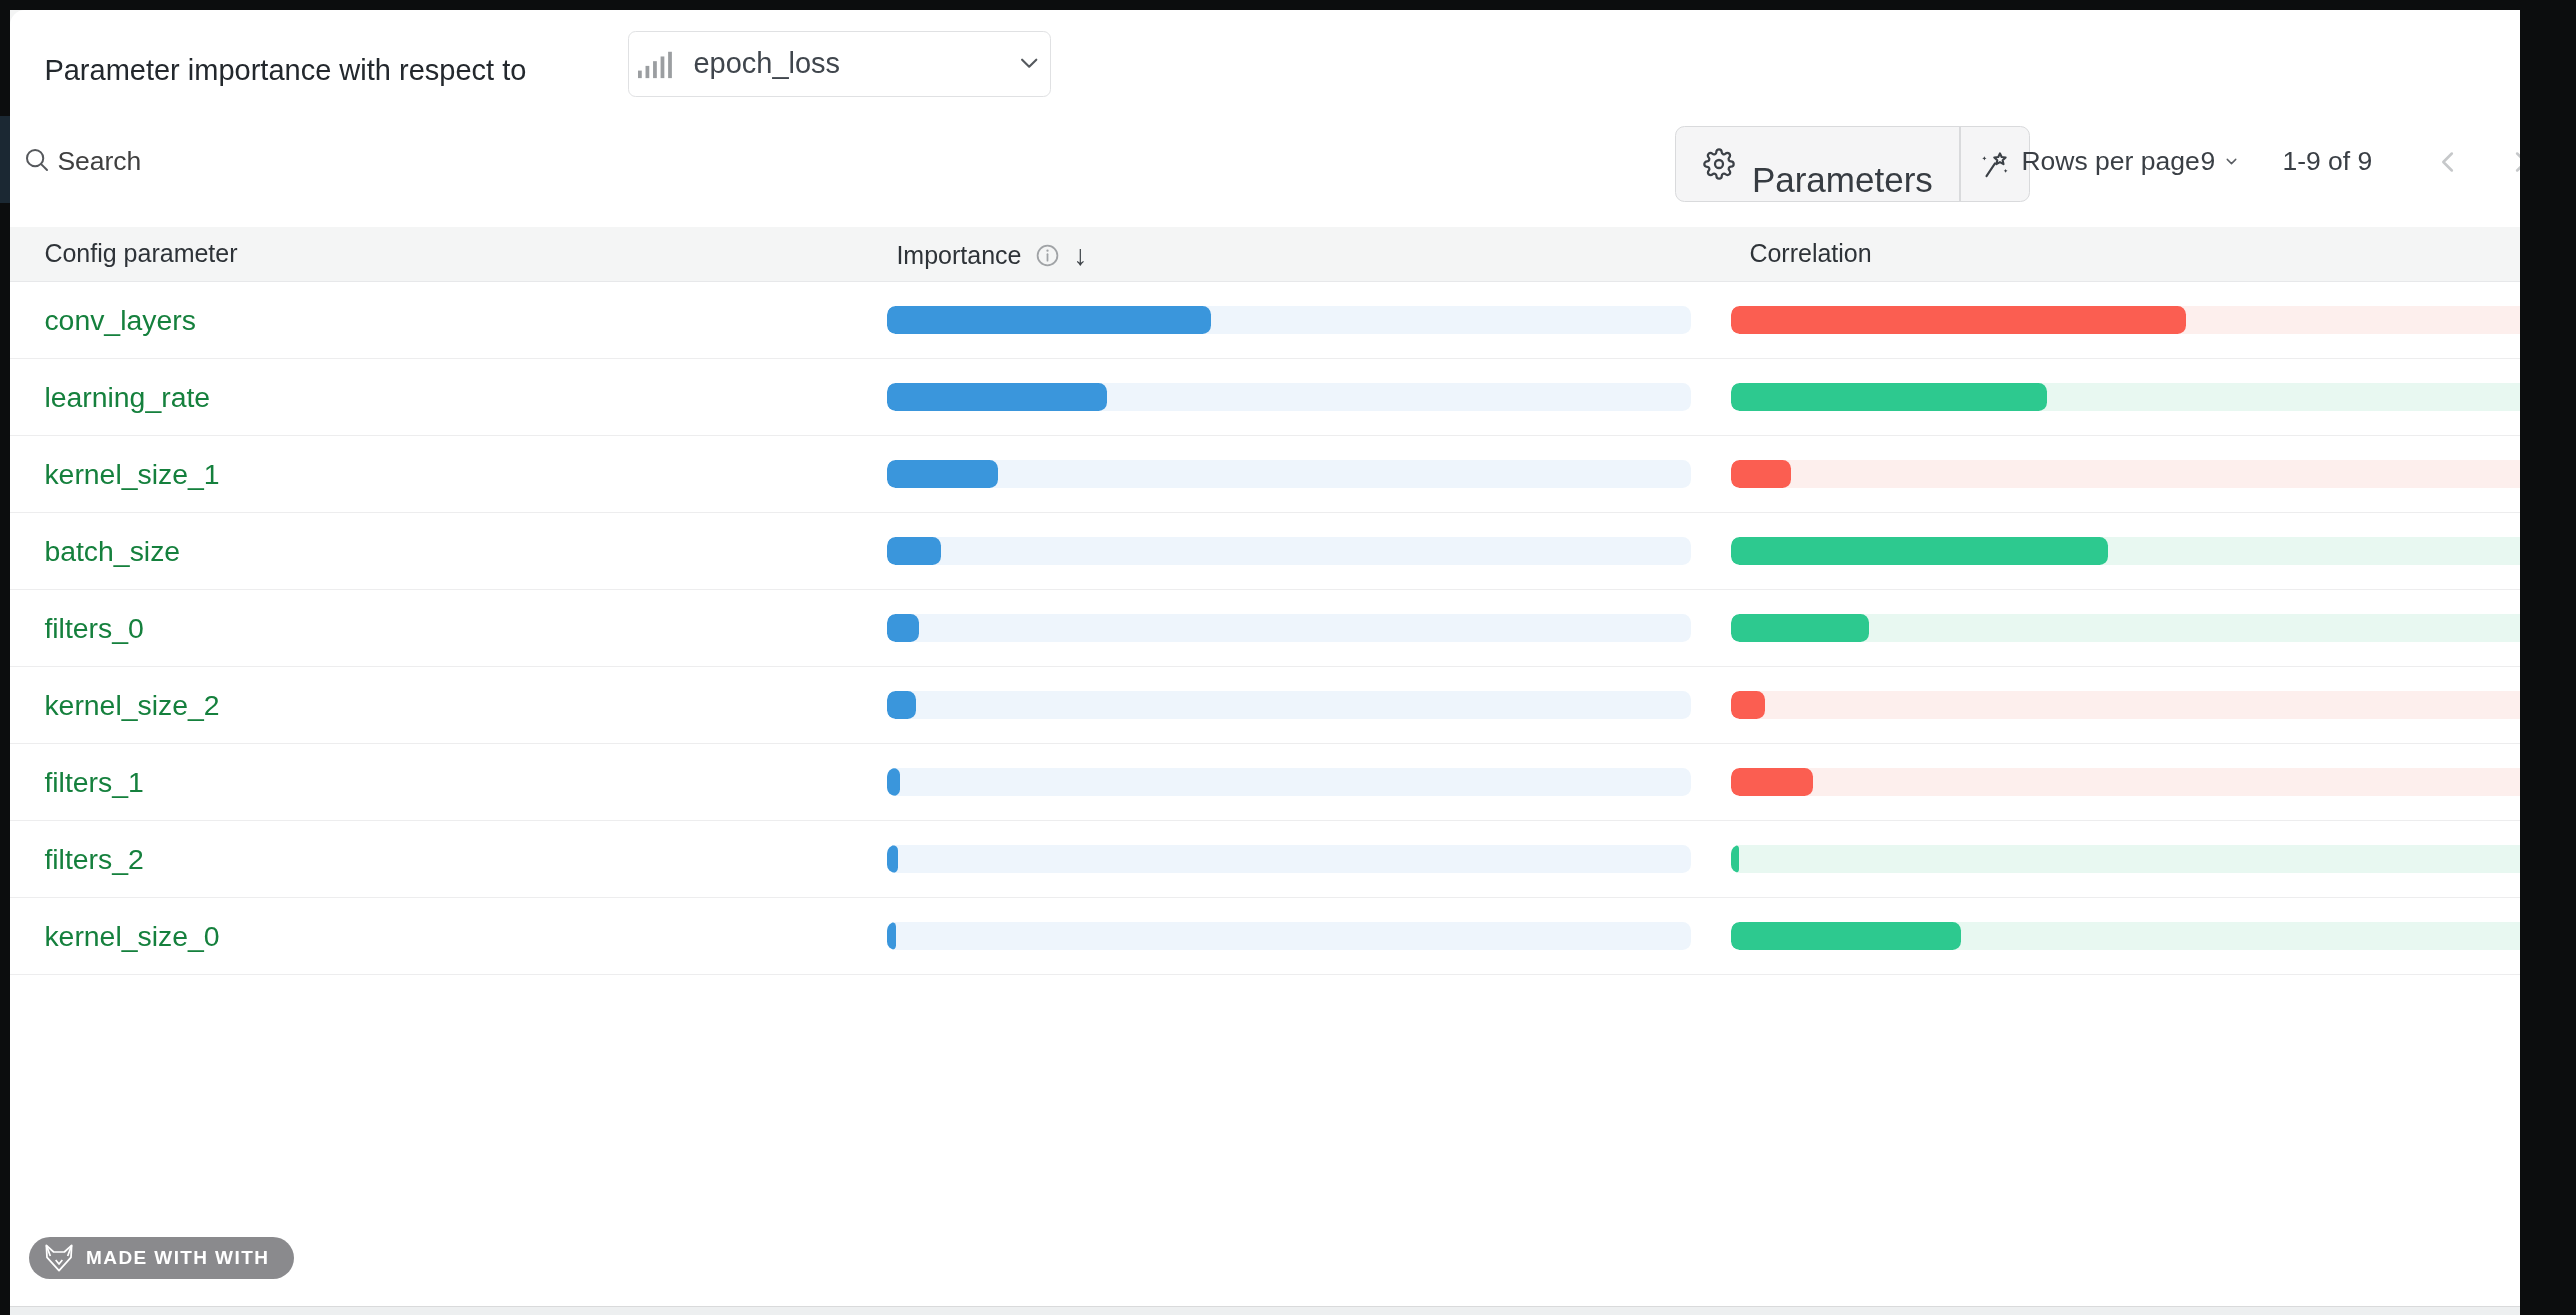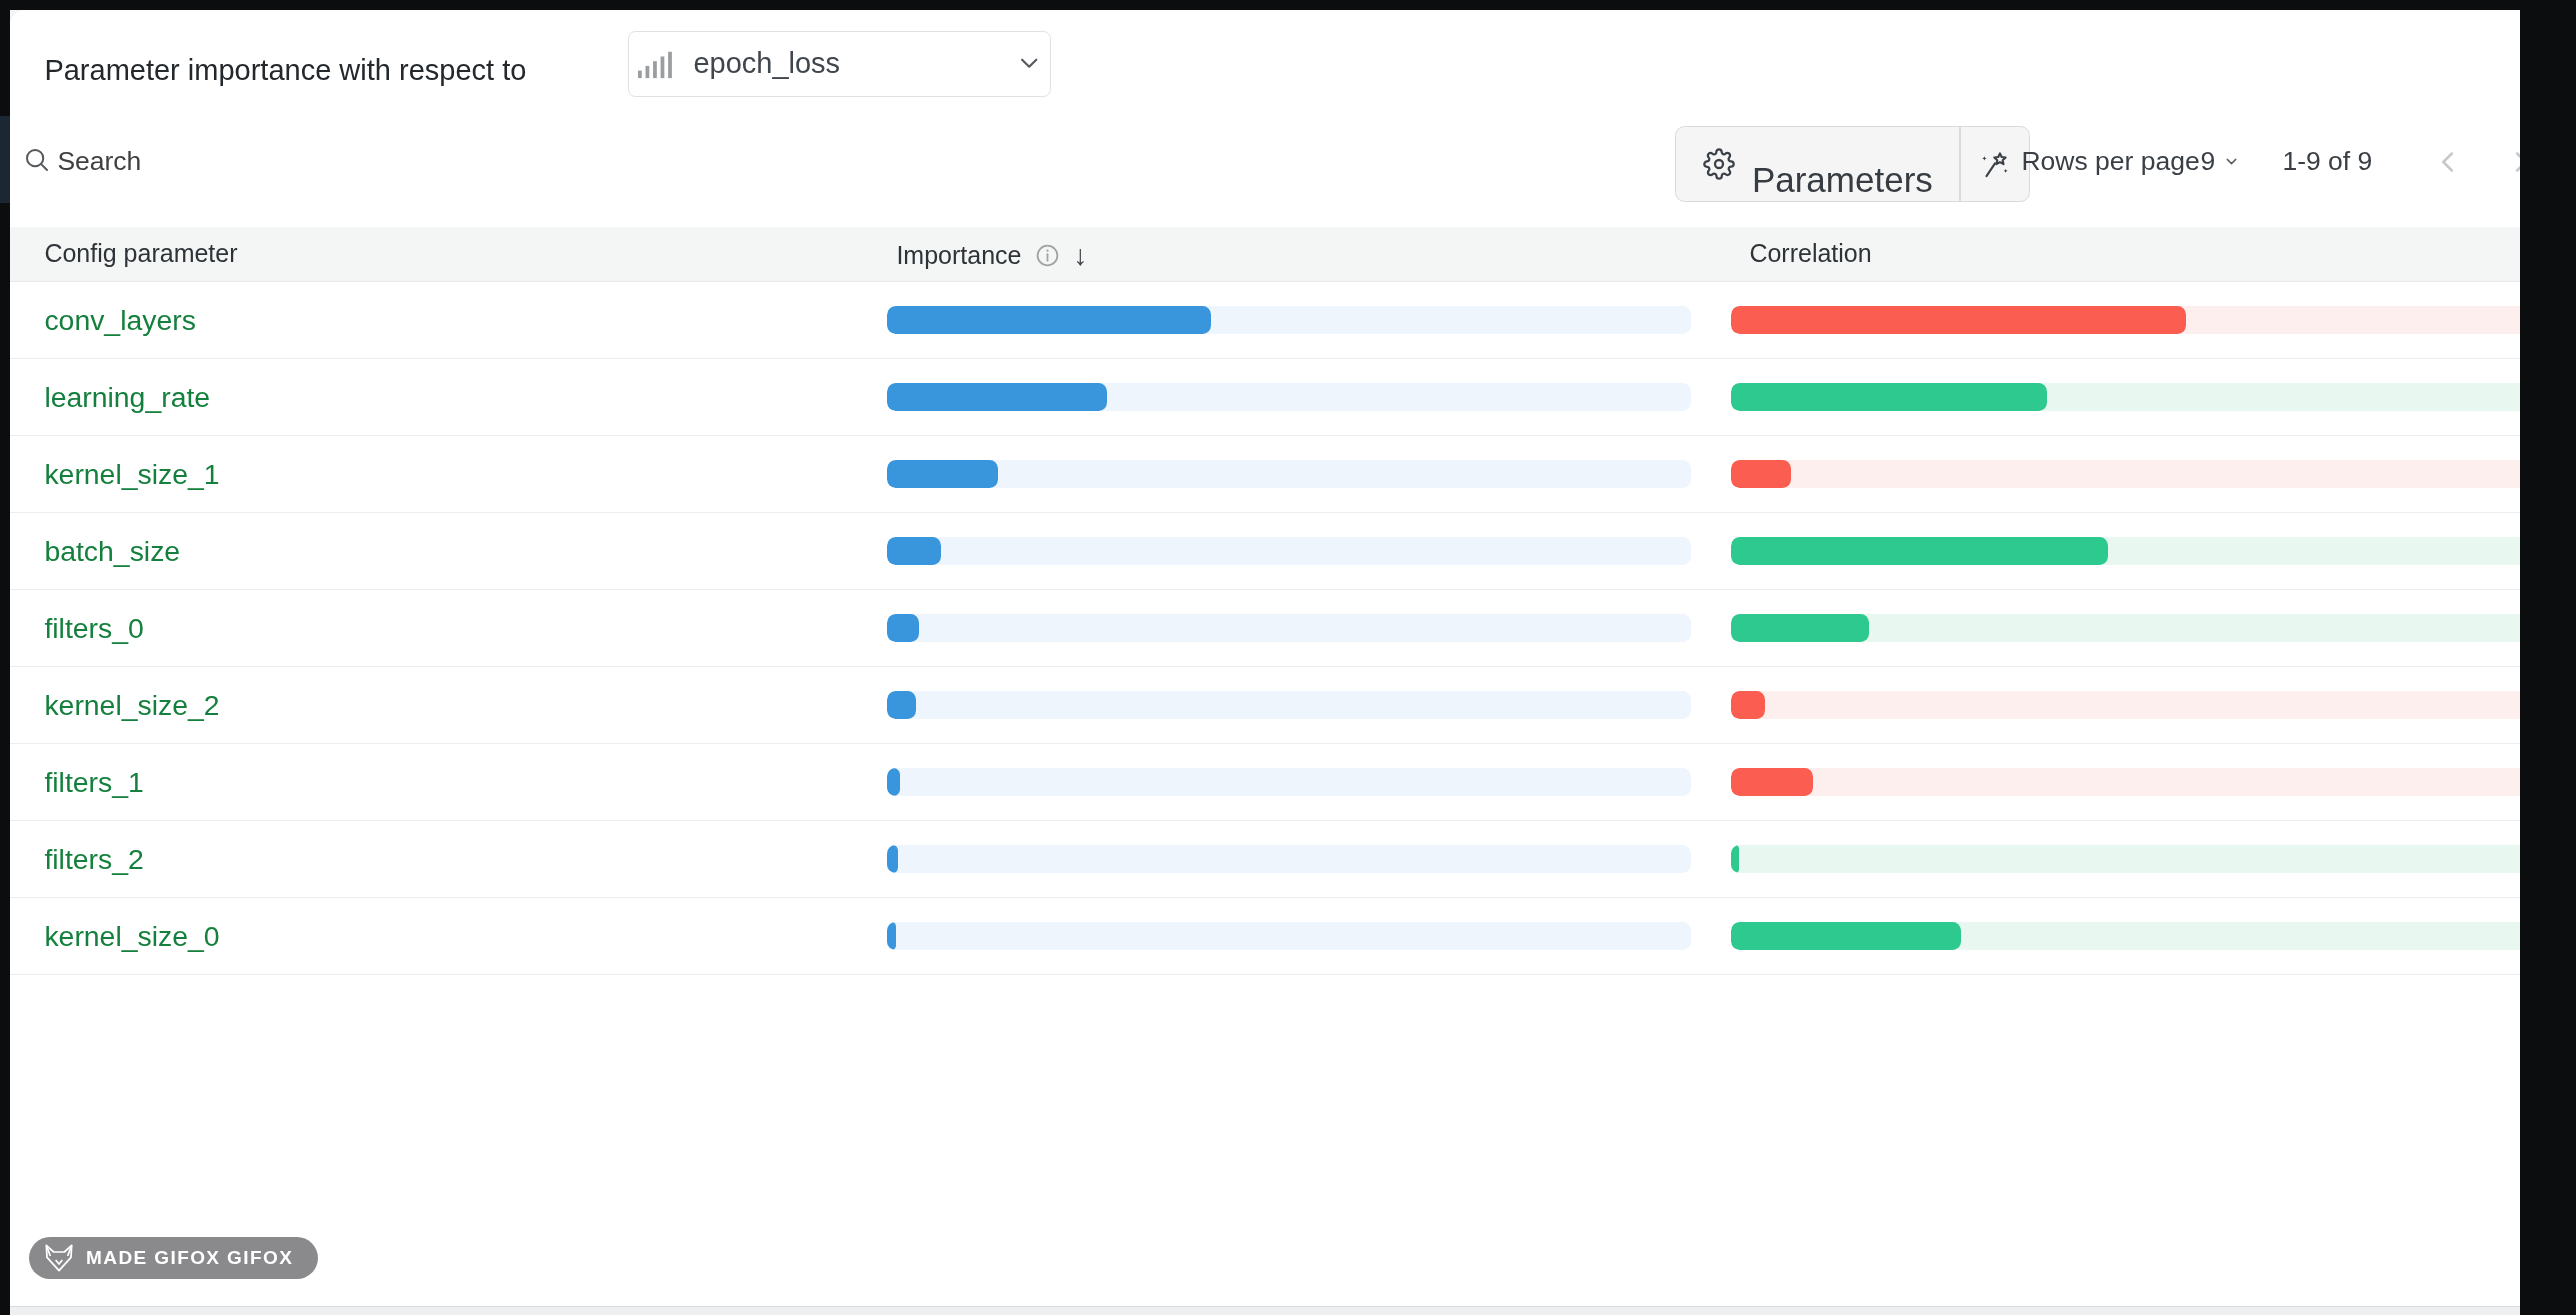--- a/index.html
+++ b/index.html
@@ -255,20 +255,20 @@
     <div class="gutter"></div>
 
     <div class="gifox">
       <span>
         <svg width="32" height="32" viewBox="0 0 24 24" fill="none" stroke="#ffffff" stroke-width="1.3" stroke-linejoin="round">
           <path d="M2.5 2.5 L8 7.5 L16 7.5 L21.5 2.5 L21 11.5 L12 21.5 L3 11.5 Z"></path>
           <path d="M2.5 2.5 L5.5 10.5 M21.5 2.5 L18.5 10.5"></path>
           <path d="M9.5 13.5 L12 16.5 L14.5 13.5"></path>
         </svg>
       </span>
-      <span class="txt">MADE GIFOX GIFOX</span>
+      <span class="txt">MADE WITH WITH</span>
     </div>
 
   </div>
 
   <div class="bottom-strip"></div>
 </div>
 
 
 </body></html>

